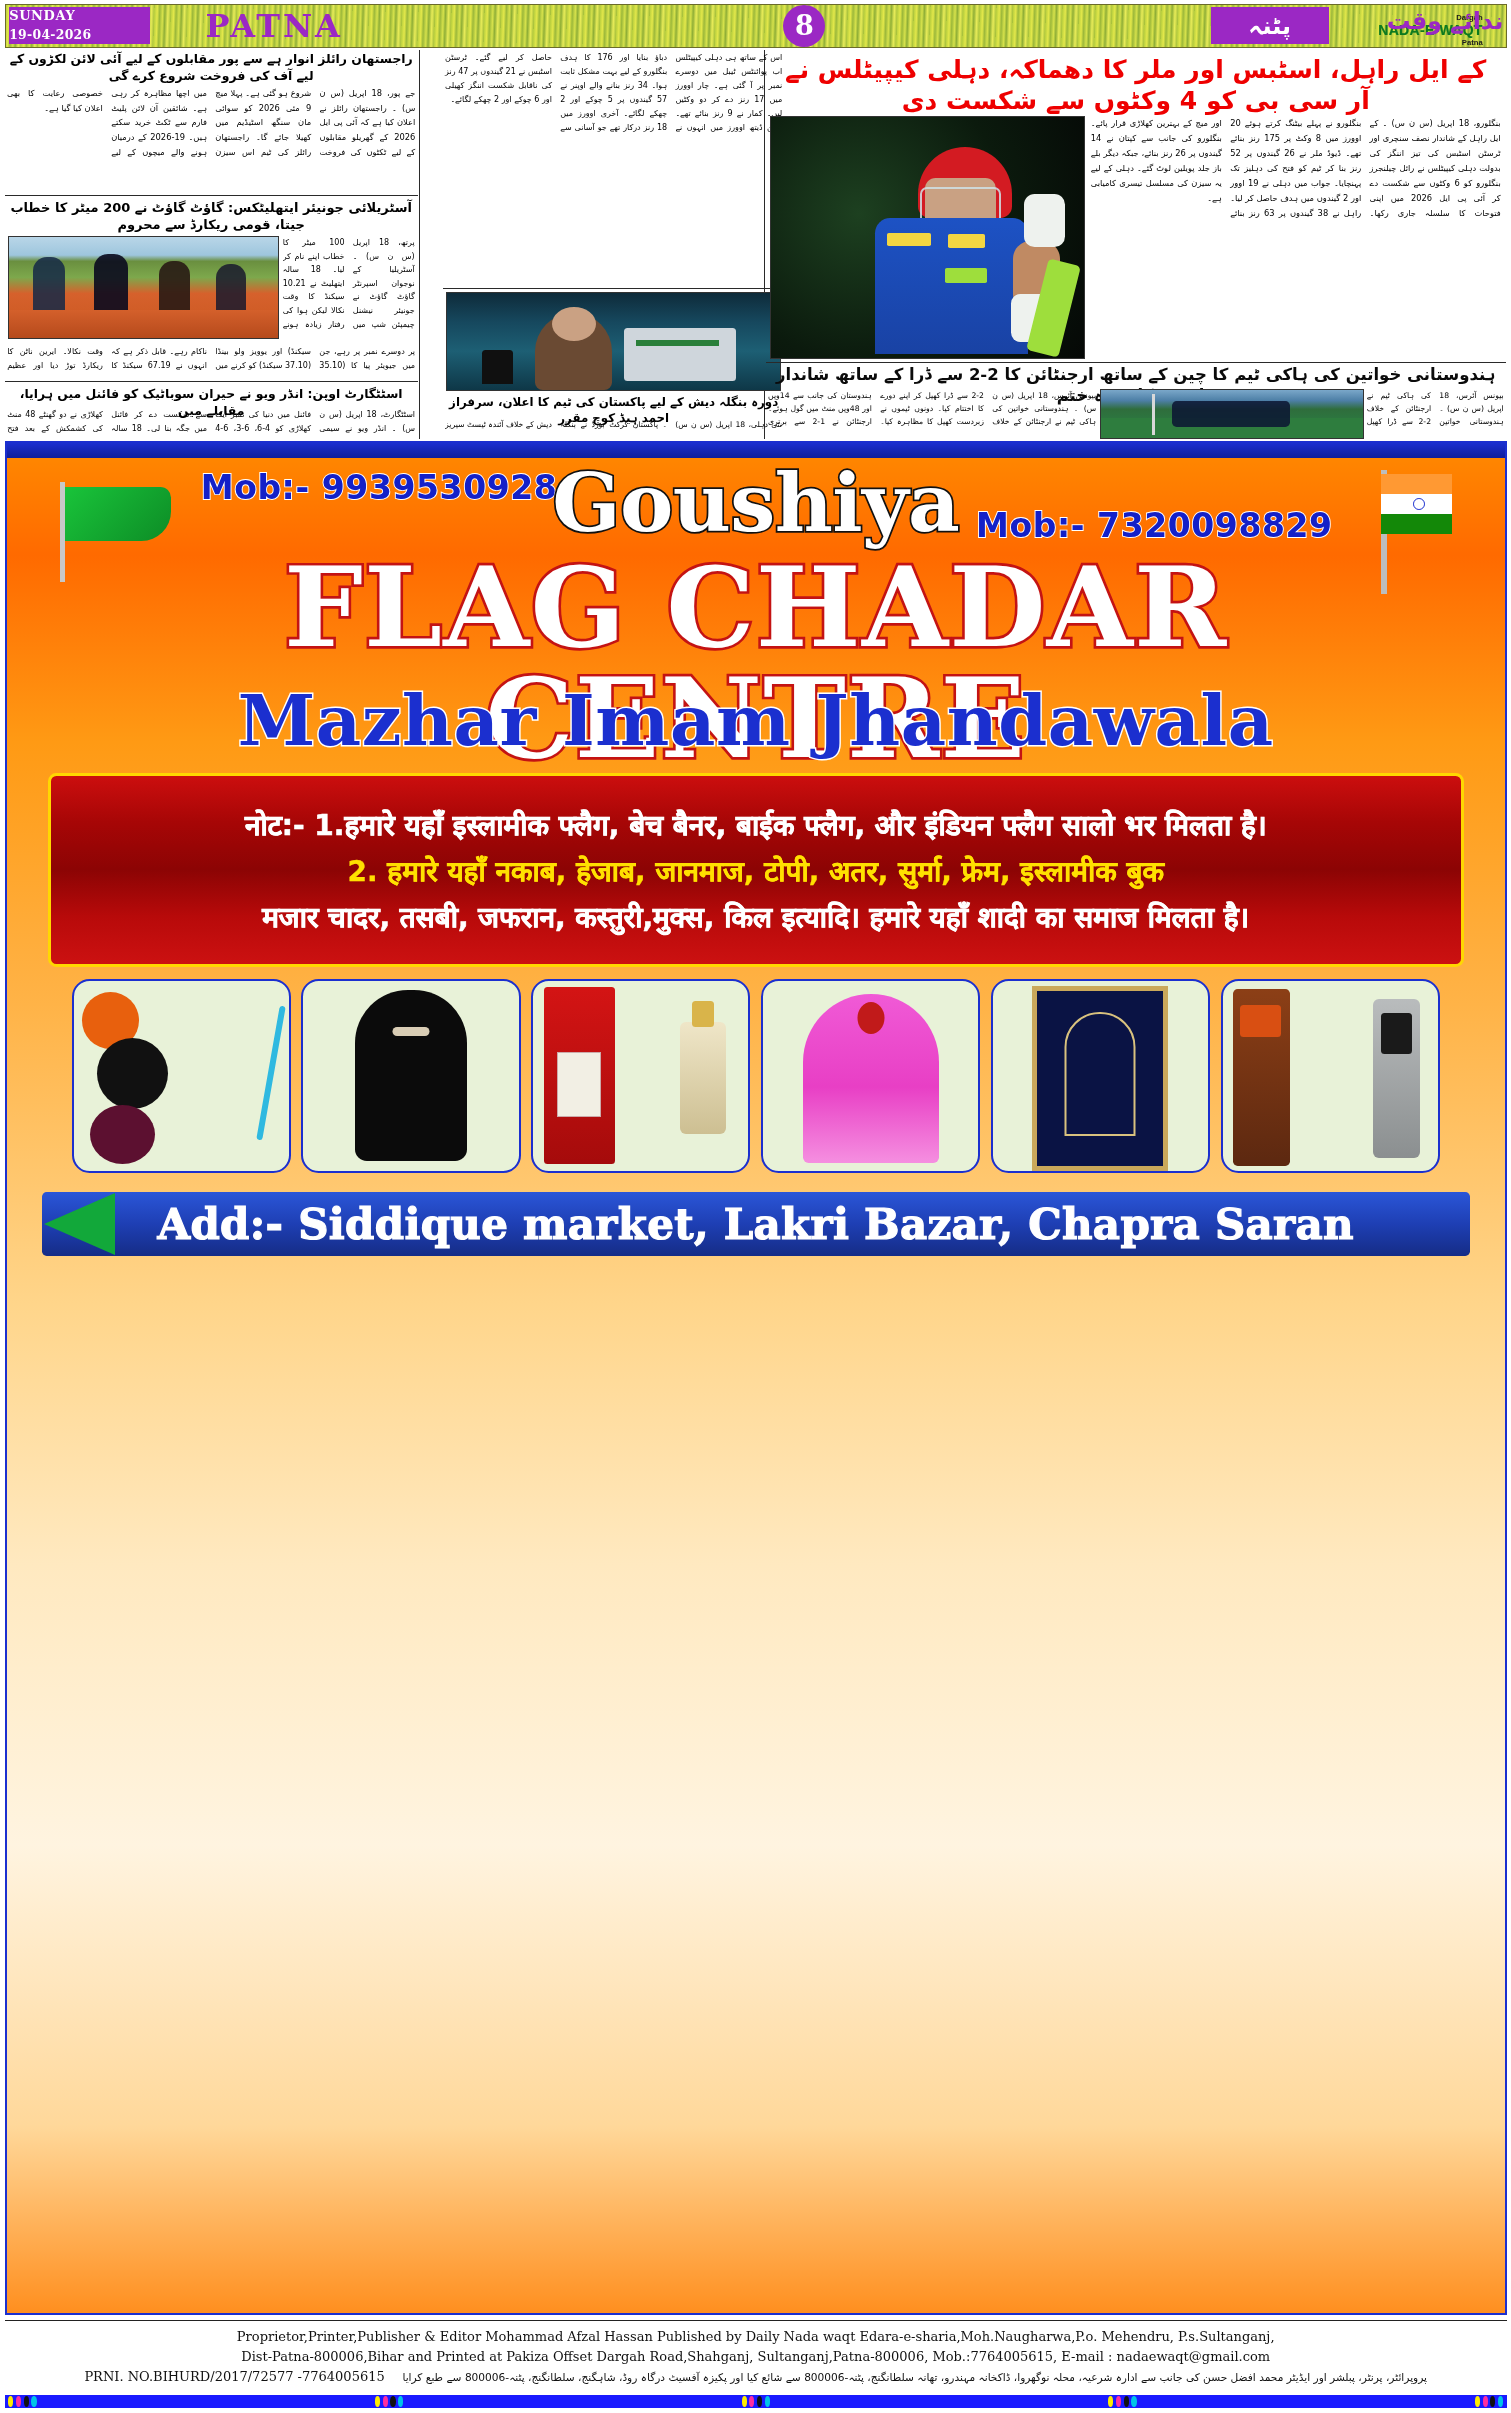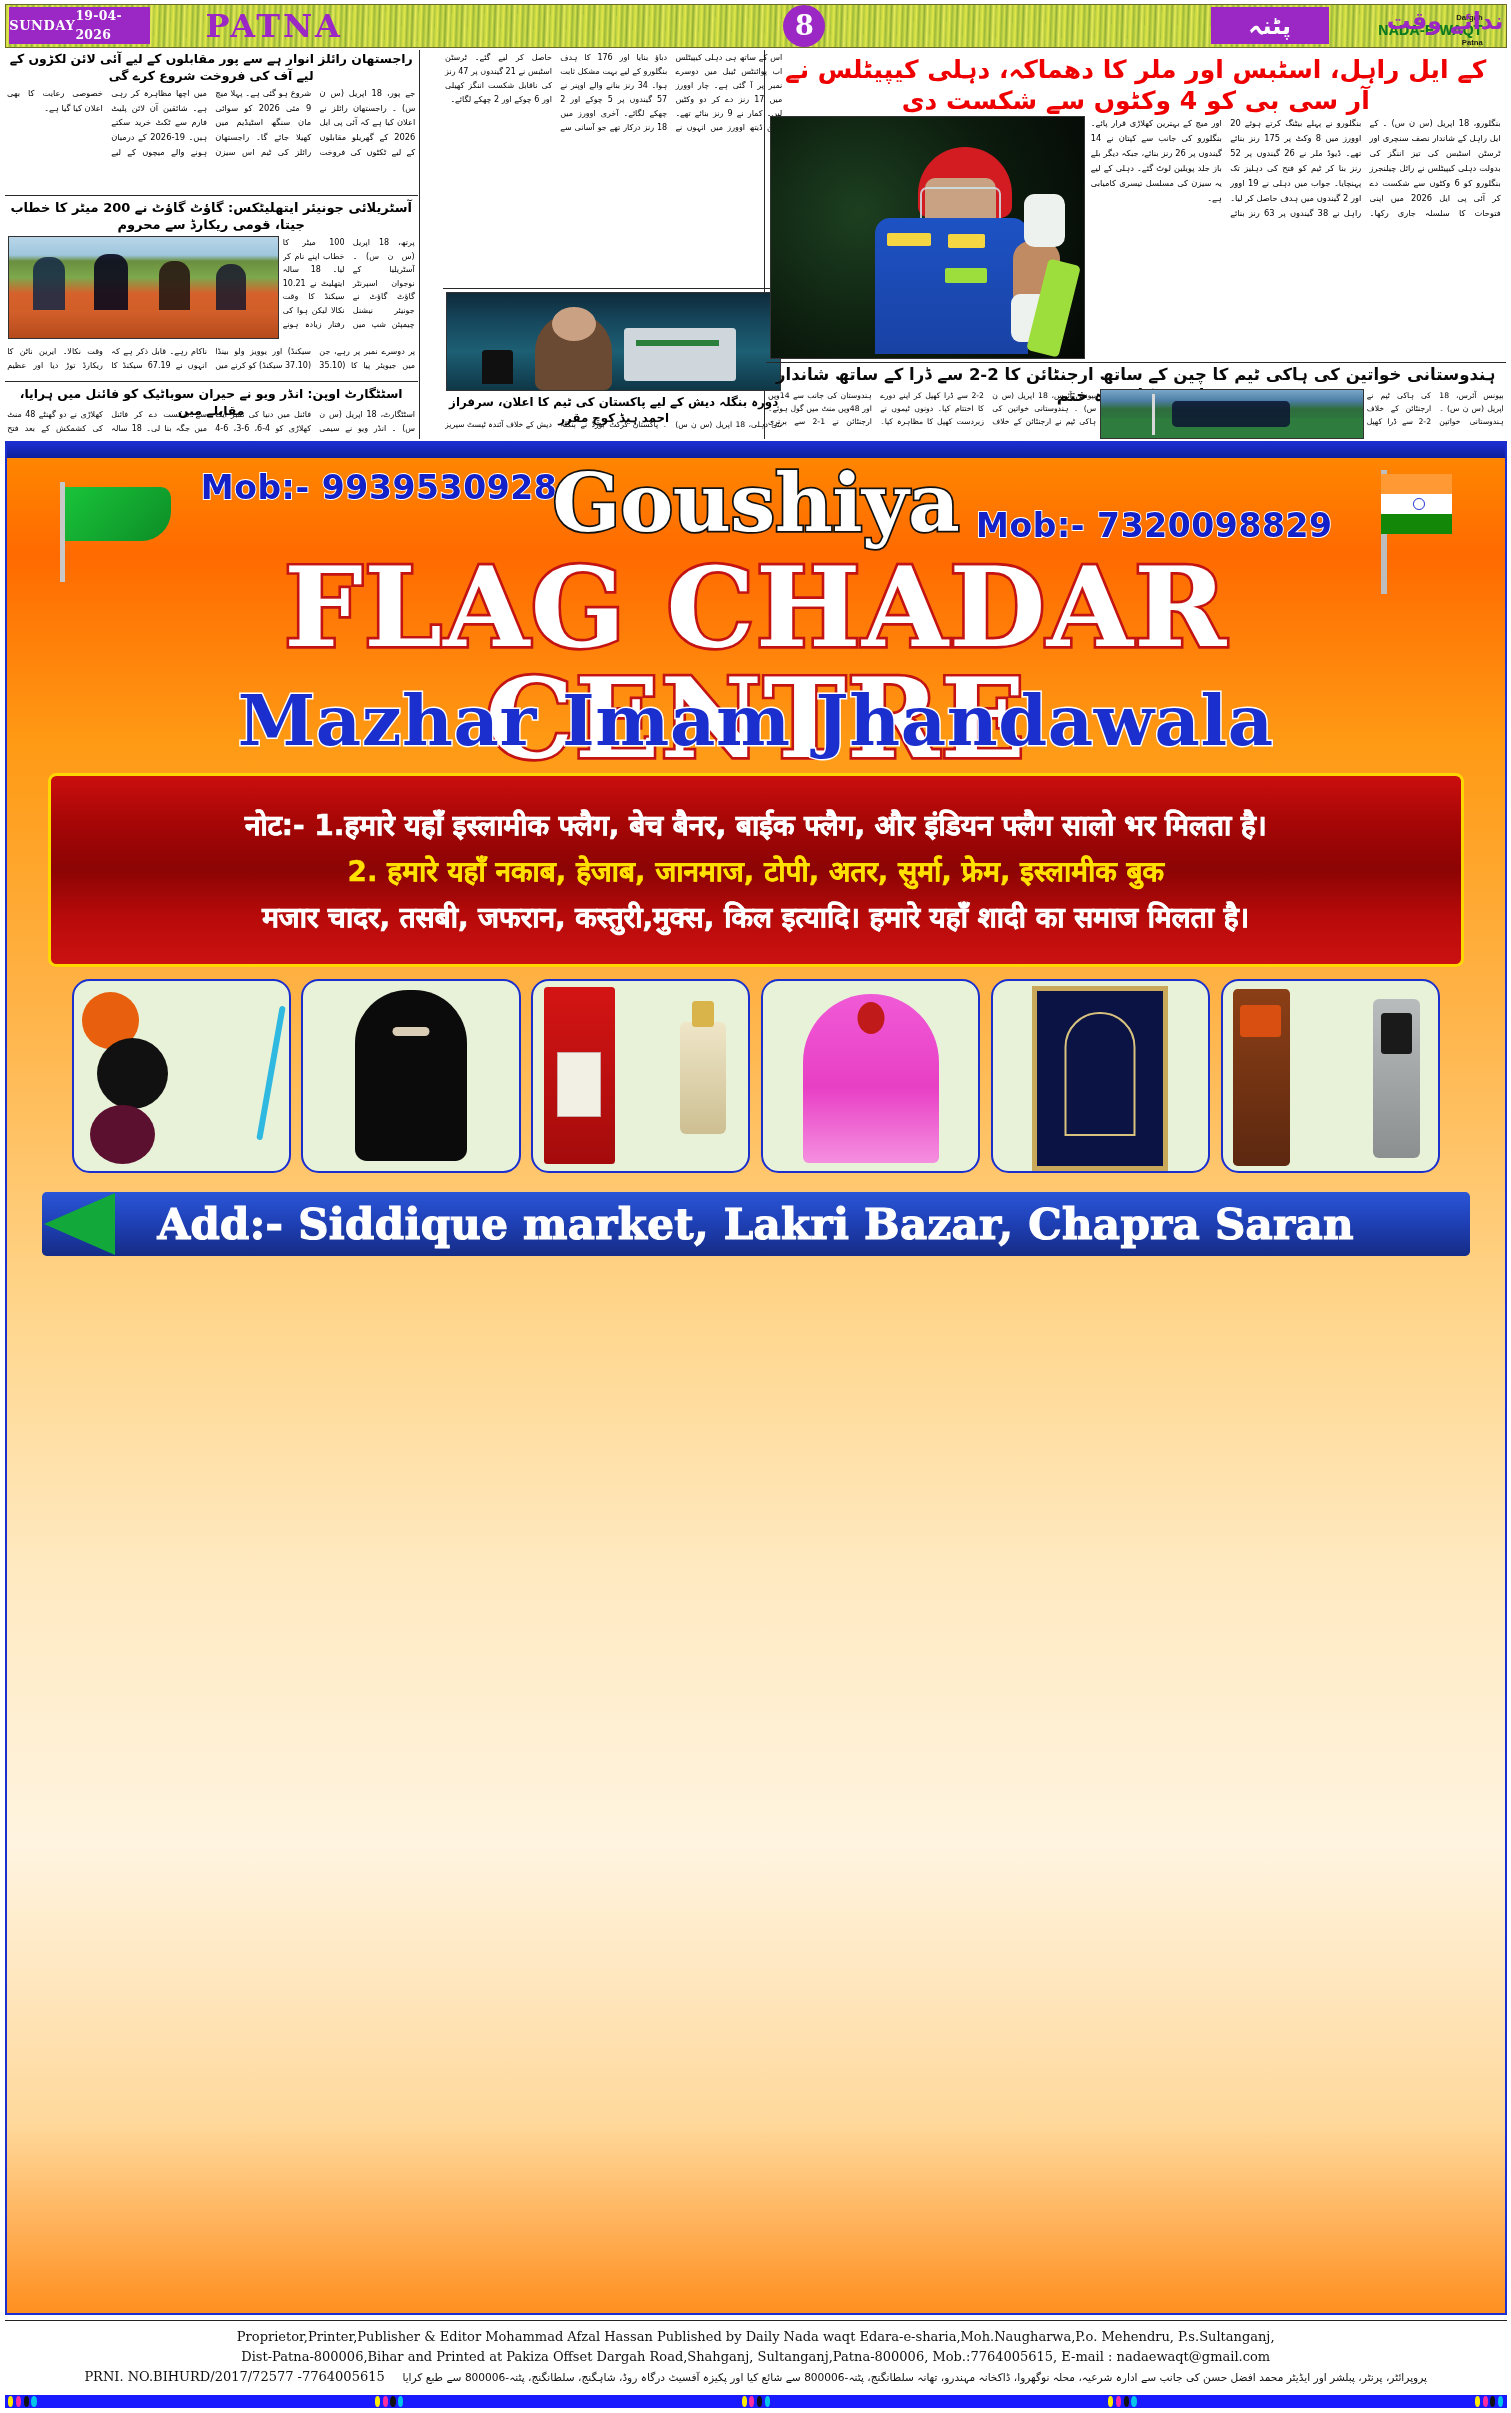--- a/index.html
+++ b/index.html
@@ -24,22 +24,22 @@
       repeating-linear-gradient(92deg,
         #b9cf3e 0px, #e3e84a 2.9px, #9cb83a 5.3px, #d6e24b 8.3px,
         #8fae36 10.6px, #e8ec58 13.6px, #a8c13c 16.5px);
     border: 0.6px solid #6b6b2a;
     display: flex; align-items: stretch;
   }
   .mh-datebox {
     width: 141px; margin: 2.9px 0 2.9px 3.5px;
     background: #9b28c4;
     color: #ffffff;
-    display: flex; 
-    align-items: center; justify-content: center;
+    display: flex; flex-direction: column;
+    align-items: flex-start; justify-content: center;
     line-height: 1.5;
   }
   .mh-day { font-family: "DejaVu Serif", serif; font-weight: bold; font-size: 13px; letter-spacing: 0.6px; }
   .mh-date { font-family: "DejaVu Serif", serif; font-weight: bold; font-size: 12.4px; letter-spacing: 0.3px; }
   .mh-city {
     flex: 0 0 248px; display: flex; align-items: center; justify-content: center;
     font-family: "DejaVu Serif", serif; font-weight: bold;
     font-size: 32px; color: #9b28c4; letter-spacing: 2.9px;
   }
   .mh-spacer { flex: 1 1 auto; }

